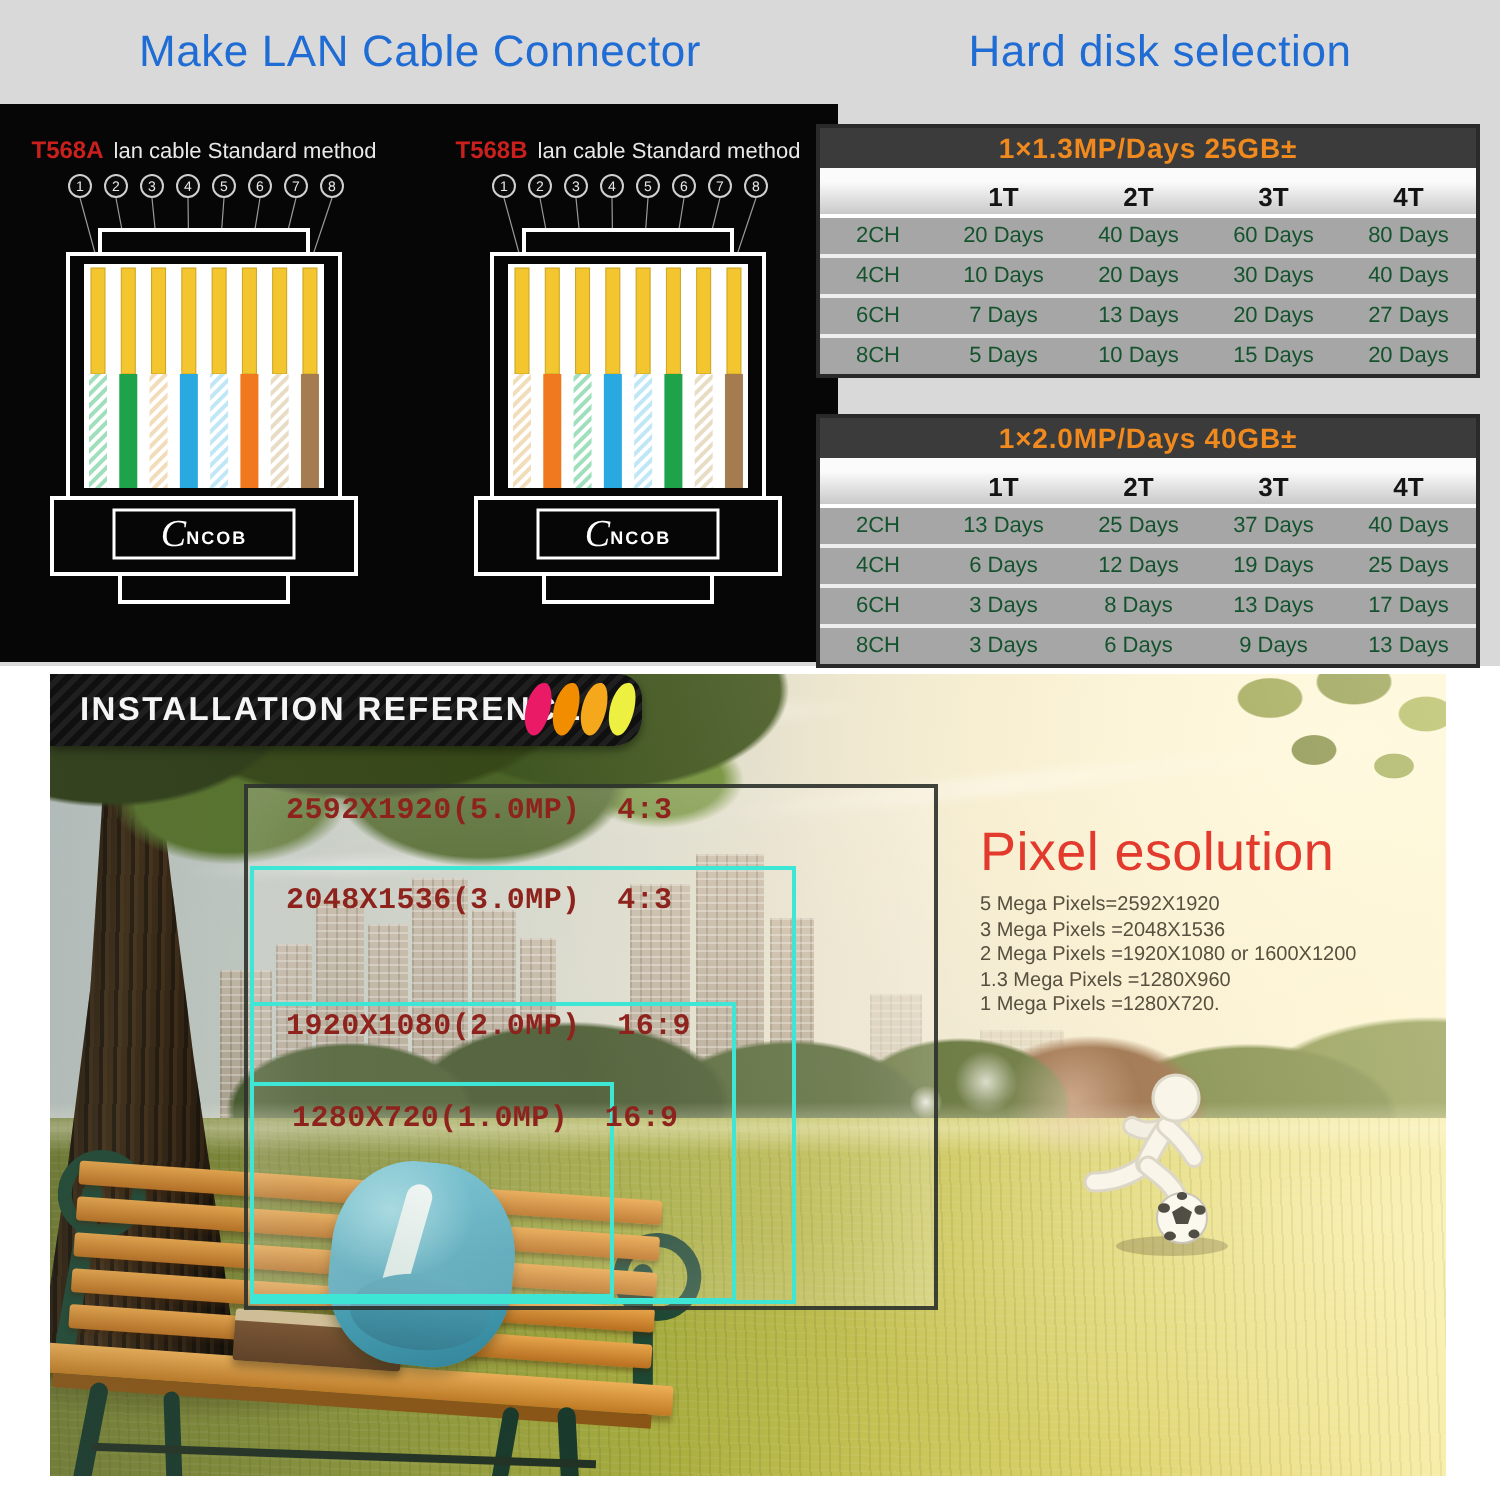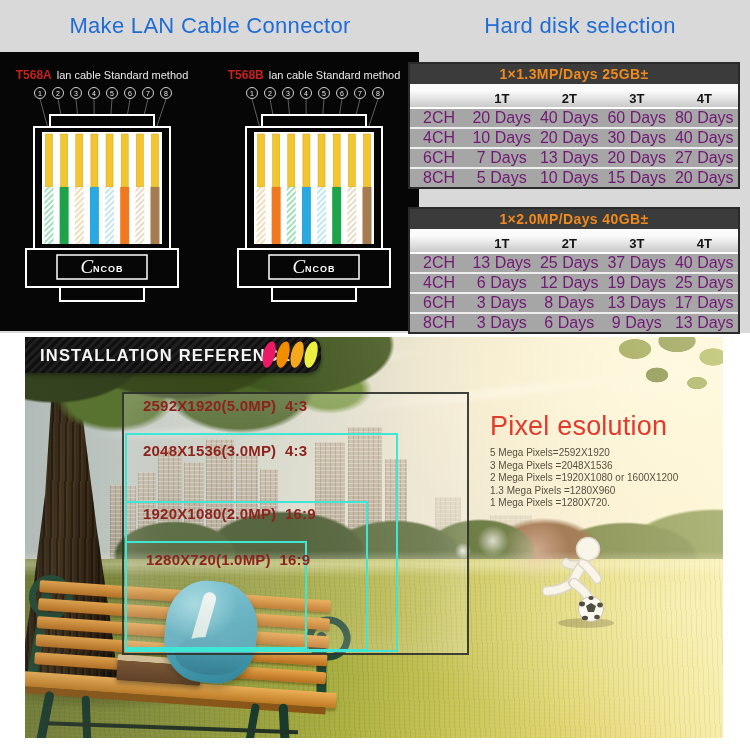--- a/index.html
+++ b/index.html
@@ -23,21 +23,21 @@
   .tbl.t0{top:0;}
   .tbl.t1{top:145px;}
   .tbl-header{height:20px;line-height:20px;background:#3b3b3b;color:#f08a1e;font-weight:bold;
               font-size:14px;text-align:center;letter-spacing:.4px;}
   .tbl-gap{height:7px;background:#fbfbfb;}
   .trow{display:grid;grid-template-columns:58px 1fr 1fr 1fr 1fr;}
   .trow.head{background:linear-gradient(#fafafa,#c9c9c9);border-bottom:2px solid #ffffff;}
   .trow.head .cell{height:16px;line-height:16px;font-weight:bold;font-size:13px;color:#141414;}
   .trow.data{background:#a6a6a6;border-bottom:2px solid #eeeeee;}
   .trow.data:last-child{border-bottom:none;}
-  .trow.data .cell{height:18px;line-height:18px;font-size:16px;color:#701a75;}
+  .trow.data .cell{height:18px;line-height:18px;font-size:11px;color:#14532d;}
   .cell{text-align:center;}
   
   .photo{position:absolute;left:25px;top:337px;width:698px;height:413px;overflow:hidden;background:#cfd4c9;}
   .layer{position:absolute;}
   .sky{inset:0;background:
       radial-gradient(420px 300px at 94% 8%, rgba(255,251,230,.95), rgba(255,246,214,.5) 45%, rgba(255,246,214,0) 72%),
       linear-gradient(100deg,#b7c1c0 0%,#ccd2c8 28%,#e7e2cf 52%,#f3ecd8 72%,#fbf4e0 100%);}
   .cloud{background:linear-gradient(90deg,rgba(255,255,255,0),rgba(255,255,255,.75),rgba(255,255,255,0));
          filter:blur(2px);border-radius:50%;}
   .cl1{left:120px;top:18px;width:290px;height:12px;transform:rotate(-3deg);}
@@ -131,21 +131,21 @@
   .warm{inset:0;background:linear-gradient(75deg,rgba(110,120,110,.14),rgba(0,0,0,0) 40%,
         rgba(255,240,200,.22) 72%,rgba(255,248,215,.42) 100%);pointer-events:none;}
   
   .resbox{position:absolute;box-sizing:border-box;}
   .box5{left:97px;top:55px;width:347px;height:263px;border:2px solid rgba(42,48,42,.9);
         background:rgba(252,250,242,.13);box-shadow:inset 0 0 50px rgba(255,255,255,.18);}
   .boxc{border:2px solid #3ee6d6;}
   .box3{left:100px;top:96px;width:273px;height:219px;}
   .box2{left:100px;top:164px;width:243px;height:150px;}
   .box1{left:100px;top:204px;width:182px;height:108px;}
-  .res-label{position:absolute;font-size:15px;font-weight:bold;color:#8e231e;letter-spacing:.2px;white-space:pre;}
+  .res-label{position:absolute;font-size:15px;font-weight:bold;color:#8e231e;letter-spacing:.2px;white-space:pre;font-family:Liberation Mono, monospace;}
   .rl0{left:118px;top:60px;}  .rl1{left:118px;top:105px;}
   .rl2{left:118px;top:168px;} .rl3{left:121px;top:214px;}
   
   .pixel-block{left:465px;top:74px;width:240px;}
   .pixel-title{font-size:27px;color:#e23a2c;letter-spacing:.2px;}
   .pixel-lines{margin-top:5px;}
   .pixel-line{font-size:10px;line-height:12.5px;color:#57503f;white-space:nowrap;}
   
   .kicker{left:505px;top:188px;}
   

